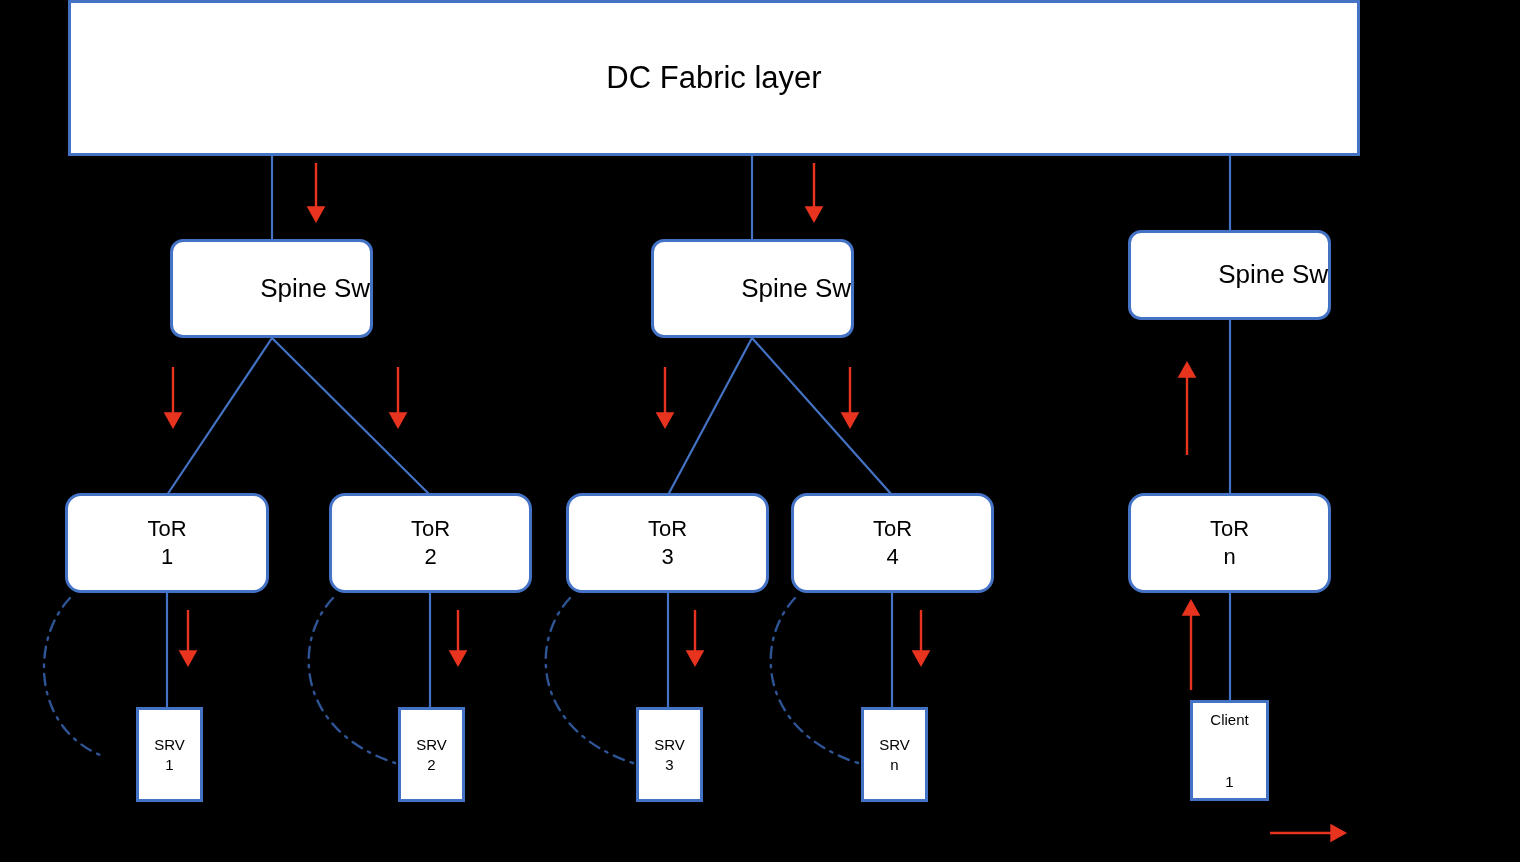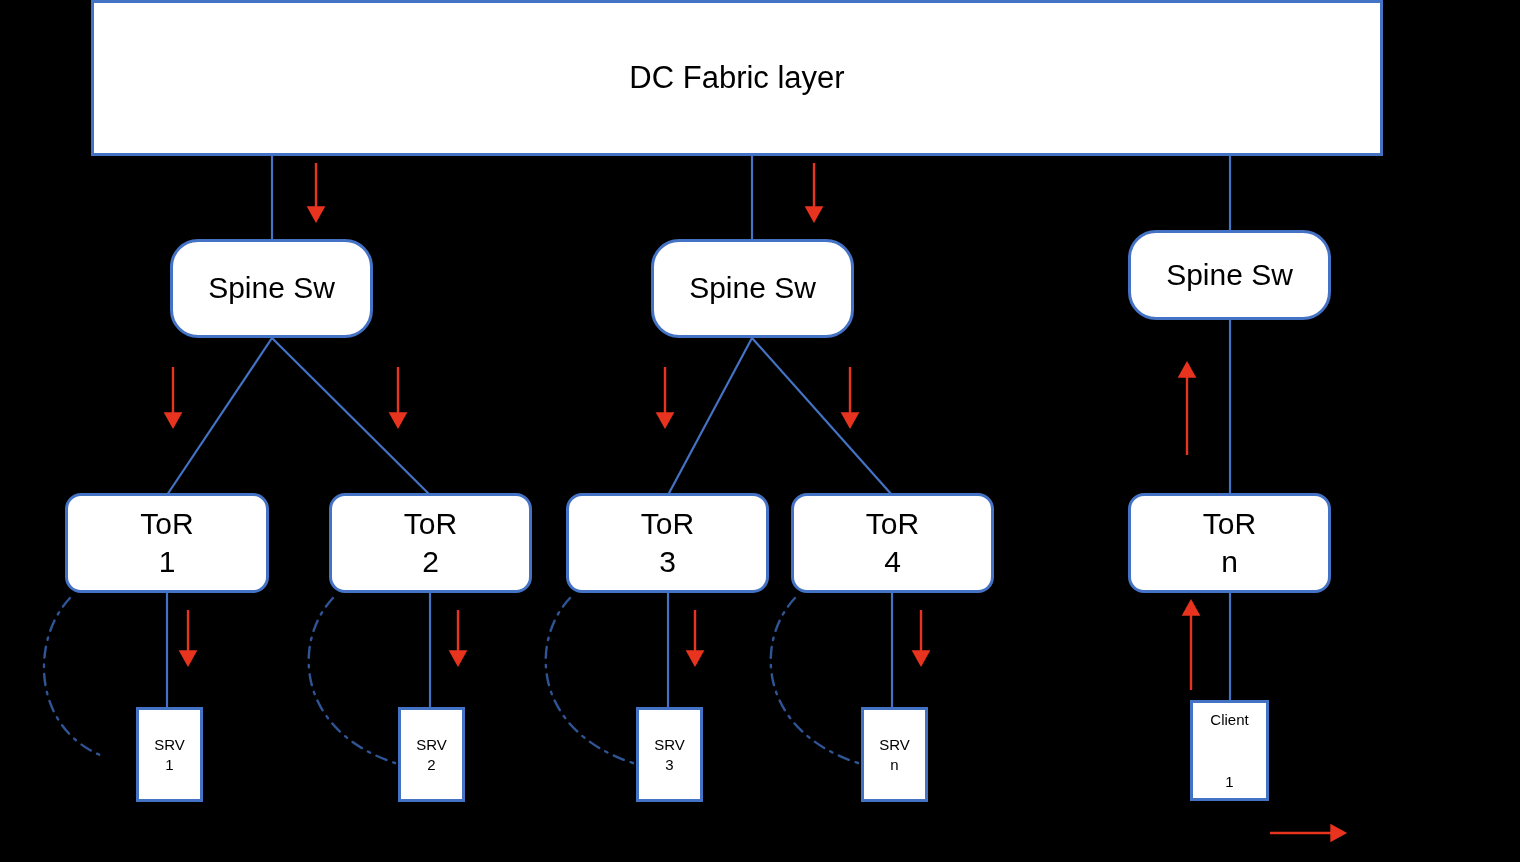--- a/index.html
+++ b/index.html
@@ -35,26 +35,27 @@
     text-align: center;
     line-height: 1.28;
     z-index: 5;
   }
   .node.fabric {
     border-width: 3px;
     border-radius: 0;
     font-size: 31px;
   }
   .node.spine {
-    border-radius: 28px;
-    font-size: 30px;
+    border-radius: 13px;
+    font-size: 26px;
+    align-items: flex-end;
   }
   .node.tor {
     border-radius: 16px;
-    font-size: 30px;
+    font-size: 22px;
   }
   .node.srv {
     border-radius: 0;
     border-width: 3px;
     font-size: 15px;
   }
   .node .ln2 { display: block; }
 </style>
 </head>
 <body>
@@ -111,21 +112,21 @@
     <g stroke="#E8341F" stroke-width="2.4" fill="none" marker-end="url(#redhead)">
       <line x1="1187" y1="455" x2="1187" y2="370"></line>
       <line x1="1191" y1="690" x2="1191" y2="608"></line>
     </g>
 
     <g stroke="#E8341F" stroke-width="2.4" fill="none" marker-end="url(#redhead)">
       <line x1="1270" y1="833" x2="1338" y2="833"></line>
     </g>
   </svg>
 
-  <div class="node fabric" style="left:91px; top:0px; width:1292px; height:156px;">
+  <div class="node fabric" style="left:68px; top:0px; width:1292px; height:156px;">
     <span>DC Fabric layer</span>
   </div>
 
   <div class="node spine" style="left:170px; top:239px; width:203px; height:99px;">
     <span>Spine Sw</span>
   </div>
   <div class="node spine" style="left:651px; top:239px; width:203px; height:99px;">
     <span>Spine Sw</span>
   </div>
   <div class="node spine" style="left:1128px; top:230px; width:203px; height:90px;">

